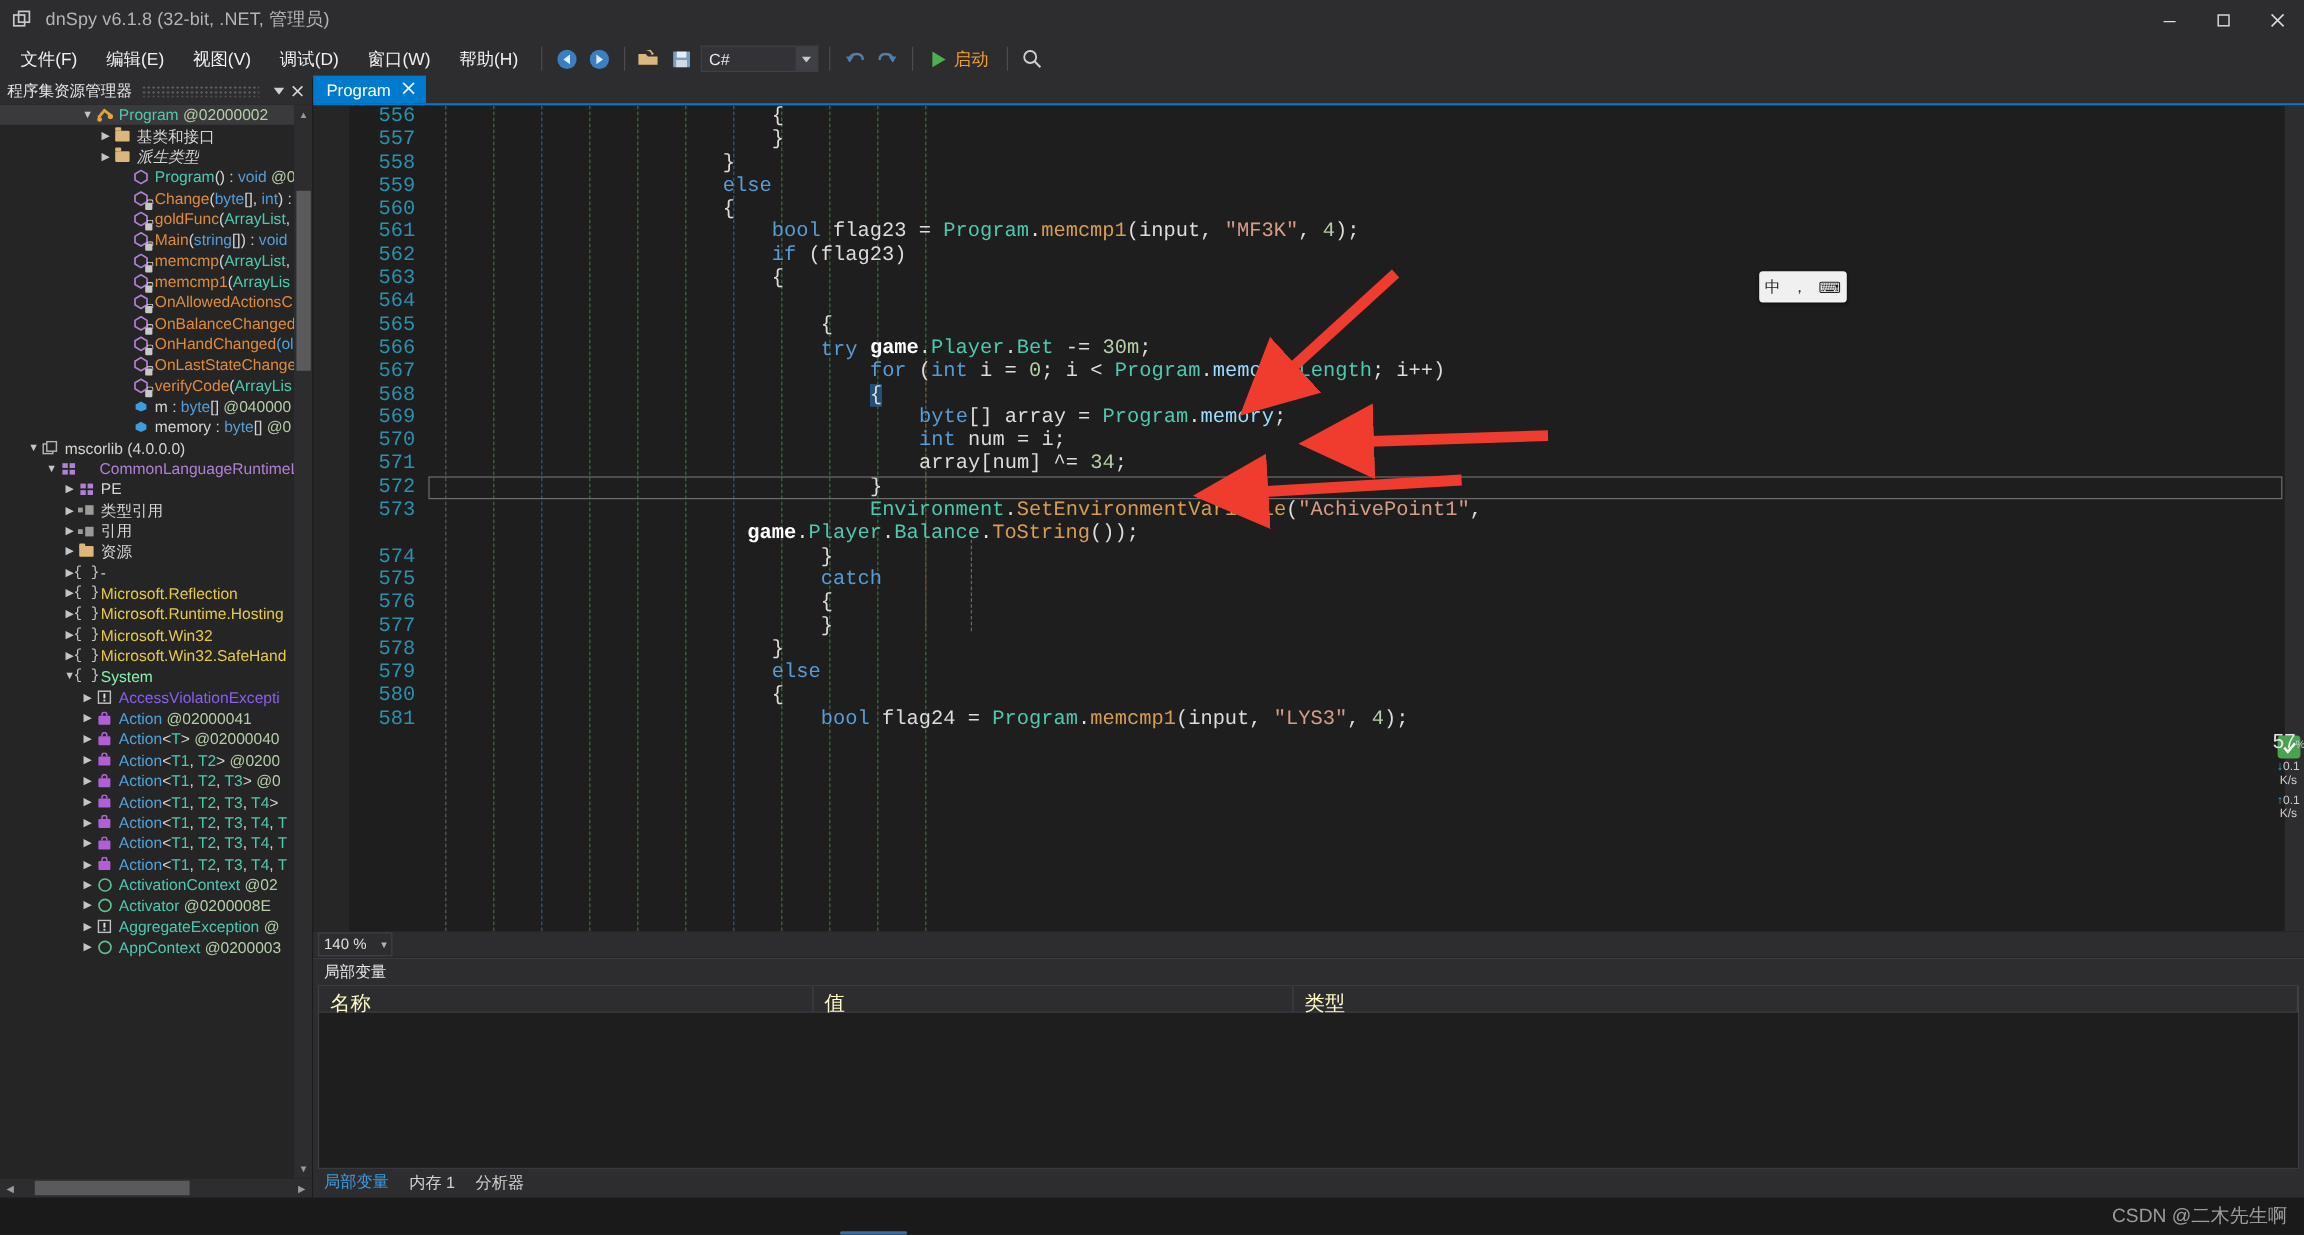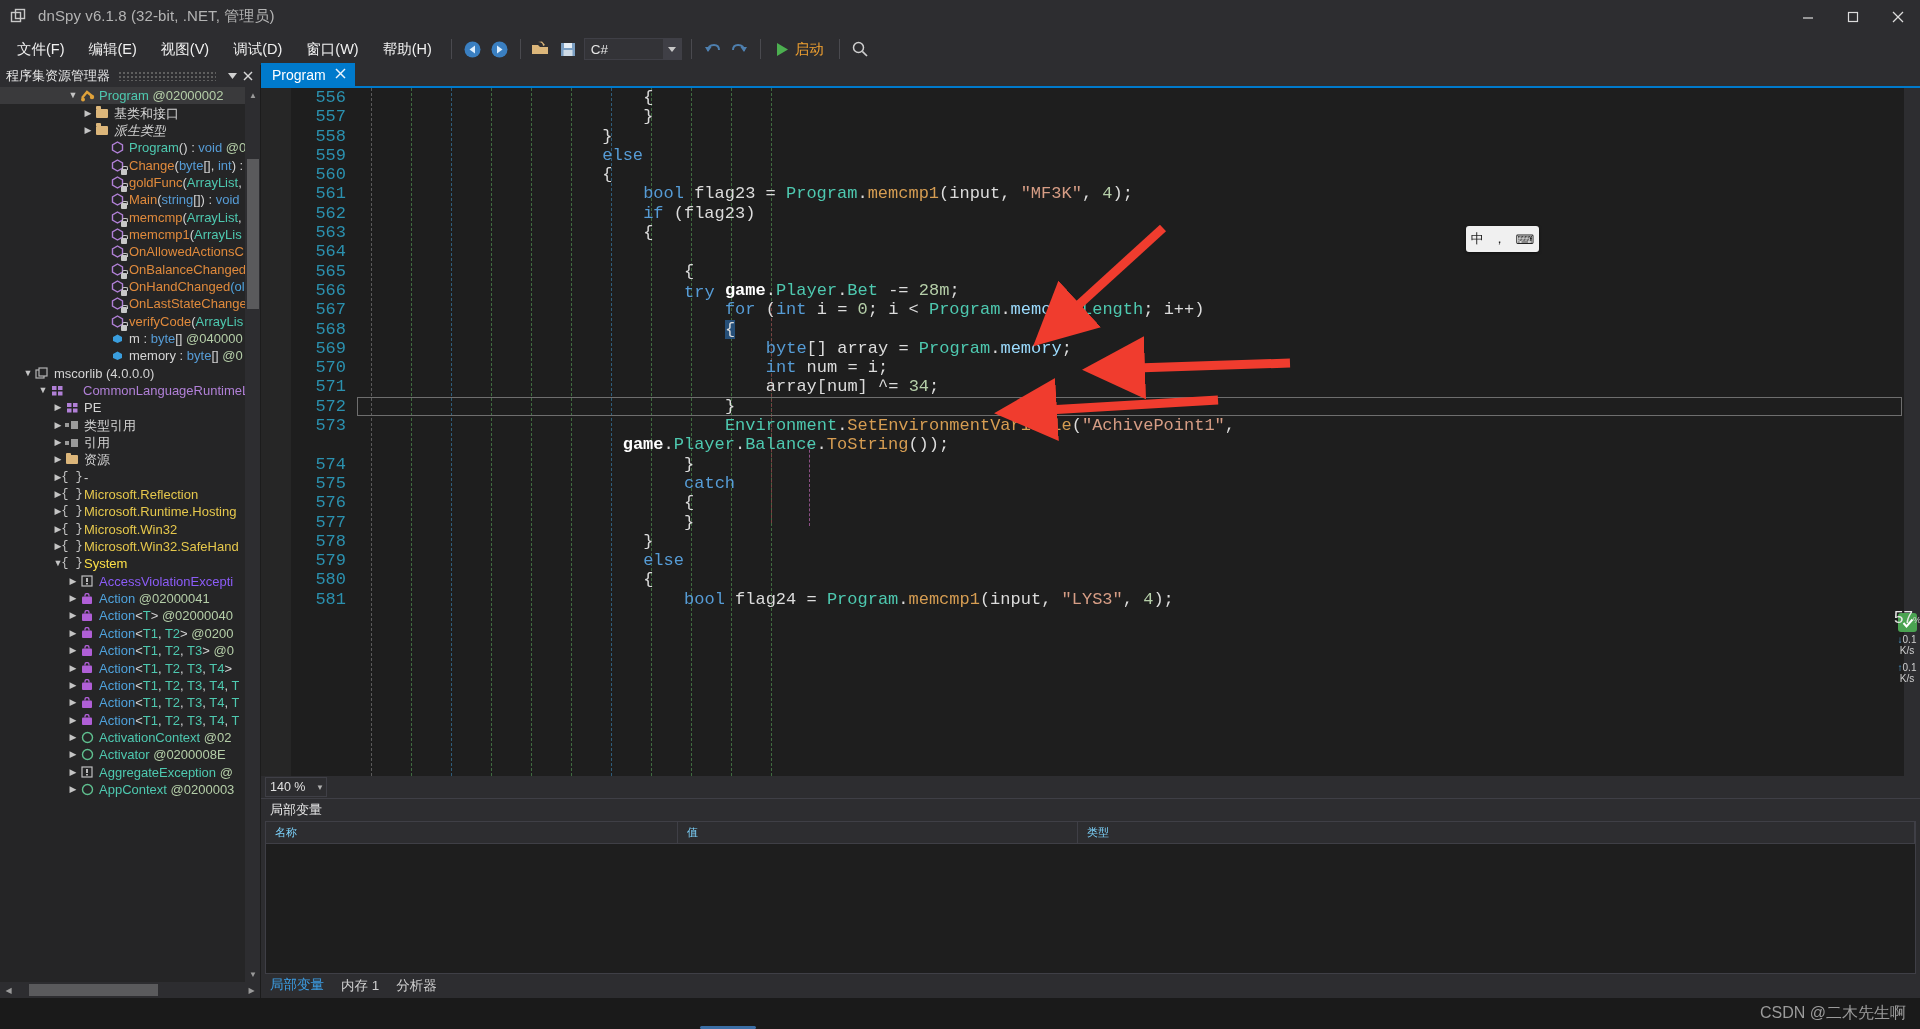--- a/index.html
+++ b/index.html
@@ -127,21 +127,21 @@
   .zoomcombo .za { position:absolute; right:2px; color:#b0b0b0; font-size:8px; }
 
   
   .locals { height:200px; background:#2d2d30; display:flex; flex-direction:column;
     border-top:1px solid #3f3f46; }
   .locals-head { height:22px; display:flex; align-items:center; padding-left:9px;
     font-size:13px; color:#e6e6e6; }
   .grid { flex:1; background:#252526; margin:0 4px; display:flex; flex-direction:column;
     border:1px solid #3f3f46; }
   .grid-hdr { height:22px; display:flex; background:#2d2d30; border-bottom:1px solid #3f3f46; }
-  .gcell { font-size:11px; color:#7dd3fc; padding:3px 0 0 9px;
+  .gcell { font-size:17px; color:#fef9c3; padding:3px 0 0 9px;
     border-right:1px solid #3f3f46; }
   .grid-body { flex:1; background:#1e1e1e; }
   .bottom-tabs { height:24px; display:flex; align-items:center; padding-left:9px; gap:17px; }
   .btab { font-size:13.5px; color:#d0d0d0; }
   .btab.act { color:#3c9ee5; border-bottom:2px solid transparent; }
 
   
   .status { position:absolute; left:0; right:0; bottom:0; height:31px; background:#1a1a1a;
     display:flex; align-items:center; justify-content:flex-end; padding-right:14px; }
   .status .wm { font-size:16px; color:#9b9b9b; }
@@ -564,21 +564,21 @@
               <span class="ic-ns">{ }</span>
             </span>
             <span class="tlabel"><span style="color: rgb(230, 200, 76);">Microsoft.Win32.SafeHand</span></span>
           </div>
           <div class="trow">
             <span style="width: 52px; min-width: 52px;"></span>
             <span class="exp">▼</span>
             <span class="ticon">
               <span class="ic-ns">{ }</span>
             </span>
-            <span class="tlabel"><span style="color: #fde047;">System</span></span>
+            <span class="tlabel"><span style="color: #86efac;">System</span></span>
           </div>
           <div class="trow">
             <span style="width: 67px; min-width: 67px;"></span>
             <span class="exp">▶</span>
             <span class="ticon">
               <svg width="12" height="12" viewBox="0 0 12 12">
                 <rect x="1" y="1" width="10" height="10" fill="none" stroke="#c0c0c0" stroke-width="1.2"></rect>
                 <rect x="5.2" y="3" width="1.6" height="4" fill="#e0e0e0"></rect>
                 <rect x="5.2" y="8" width="1.6" height="1.5" fill="#e0e0e0"></rect>
               </svg>
@@ -765,21 +765,21 @@
               <div class="cline"><span class="lnum">556</span><span class="ctext" style="padding-left: 286.16px;"><span class="pl">{</span></span></div>
               <div class="cline"><span class="lnum">557</span><span class="ctext" style="padding-left: 286.16px;"><span class="pl">}</span></span></div>
               <div class="cline"><span class="lnum">558</span><span class="ctext" style="padding-left: 245.28px;"><span class="pl">}</span></span></div>
               <div class="cline"><span class="lnum">559</span><span class="ctext" style="padding-left: 245.28px;"><span class="k">else</span></span></div>
               <div class="cline"><span class="lnum">560</span><span class="ctext" style="padding-left: 245.28px;"><span class="pl">{</span></span></div>
               <div class="cline"><span class="lnum">561</span><span class="ctext" style="padding-left: 286.16px;"><span class="k">bool</span><span class="pl"> flag23 = </span><span class="ty">Program</span><span class="pl">.</span><span class="mt">memcmp1</span><span class="pl">(input, </span><span class="st">"MF3K"</span><span class="pl">, </span><span class="num">4</span><span class="pl">);</span></span></div>
               <div class="cline"><span class="lnum">562</span><span class="ctext" style="padding-left: 286.16px;"><span class="k">if</span><span class="pl"> (flag23)</span></span></div>
               <div class="cline"><span class="lnum">563</span><span class="ctext" style="padding-left: 286.16px;"><span class="pl">{</span></span></div>
               <div class="cline"><span class="lnum">564</span><span class="ctext" style="padding-left: 327.04px; margin-top: 41px;"><span class="k">try</span></span></div>
               <div class="cline"><span class="lnum">565</span><span class="ctext" style="padding-left: 327.04px;"><span class="pl">{</span></span></div>
-              <div class="cline"><span class="lnum">566</span><span class="ctext" style="padding-left: 367.92px;"><span class="bld">game</span><span class="pl">.</span><span class="ty">Player</span><span class="pl">.</span><span class="ty">Bet</span><span class="pl"> -= </span><span class="num">28m</span><span class="pl">;</span></span></div>
+              <div class="cline"><span class="lnum">566</span><span class="ctext" style="padding-left: 367.92px;"><span class="bld">game</span><span class="pl">.</span><span class="ty">Player</span><span class="pl">.</span><span class="ty">Bet</span><span class="pl"> -= </span><span class="num">30m</span><span class="pl">;</span></span></div>
               <div class="cline"><span class="lnum">567</span><span class="ctext" style="padding-left: 367.92px;"><span class="k">for</span><span class="pl"> (</span><span class="k">int</span><span class="pl"> i = </span><span class="num">0</span><span class="pl">; i &lt; </span><span class="ty">Program</span><span class="pl">.</span><span class="loc">memory</span><span class="pl">.</span><span class="ty">Length</span><span class="pl">; i++)</span></span></div>
               <div class="cline"><span class="lnum">568</span><span class="ctext" style="padding-left: 367.92px;"><span class="pl selbox">{</span></span></div>
               <div class="cline"><span class="lnum">569</span><span class="ctext" style="padding-left: 408.8px;"><span class="k">byte</span><span class="pl">[] array = </span><span class="ty">Program</span><span class="pl">.</span><span class="loc">memory</span><span class="pl">;</span></span></div>
               <div class="cline"><span class="lnum">570</span><span class="ctext" style="padding-left: 408.8px;"><span class="k">int</span><span class="pl"> num = i;</span></span></div>
               <div class="cline"><span class="lnum">571</span><span class="ctext" style="padding-left: 408.8px;"><span class="pl">array[num] ^= </span><span class="num">34</span><span class="pl">;</span></span></div>
               <div class="cline" style="position: relative;"><span class="lnum">572</span><span class="ctext" style="padding-left: 367.92px;"><span class="pl">}</span></span><div style="position: absolute; left: 96px; right: 18px; top: 0px; height: 19px; border: 1px solid rgb(110, 110, 110);"></div></div>
               <div class="cline"><span class="lnum">573</span><span class="ctext" style="padding-left: 367.92px;"><span class="ty">Environment</span><span class="pl">.</span><span class="mt">SetEnvironmentVariable</span><span class="pl">(</span><span class="st">"AchivePoint1"</span><span class="pl">,</span></span></div>
               <div class="cline"><span class="lnum"></span><span class="ctext" style="padding-left: 265.72px;"><span class="bld">game</span><span class="pl">.</span><span class="ty">Player</span><span class="pl">.</span><span class="ty">Balance</span><span class="pl">.</span><span class="mt">ToString</span><span class="pl">());</span></span></div>
               <div class="cline"><span class="lnum">574</span><span class="ctext" style="padding-left: 327.04px;"><span class="pl">}</span></span></div>
               <div class="cline"><span class="lnum">575</span><span class="ctext" style="padding-left: 327.04px;"><span class="k">catch</span></span></div>

